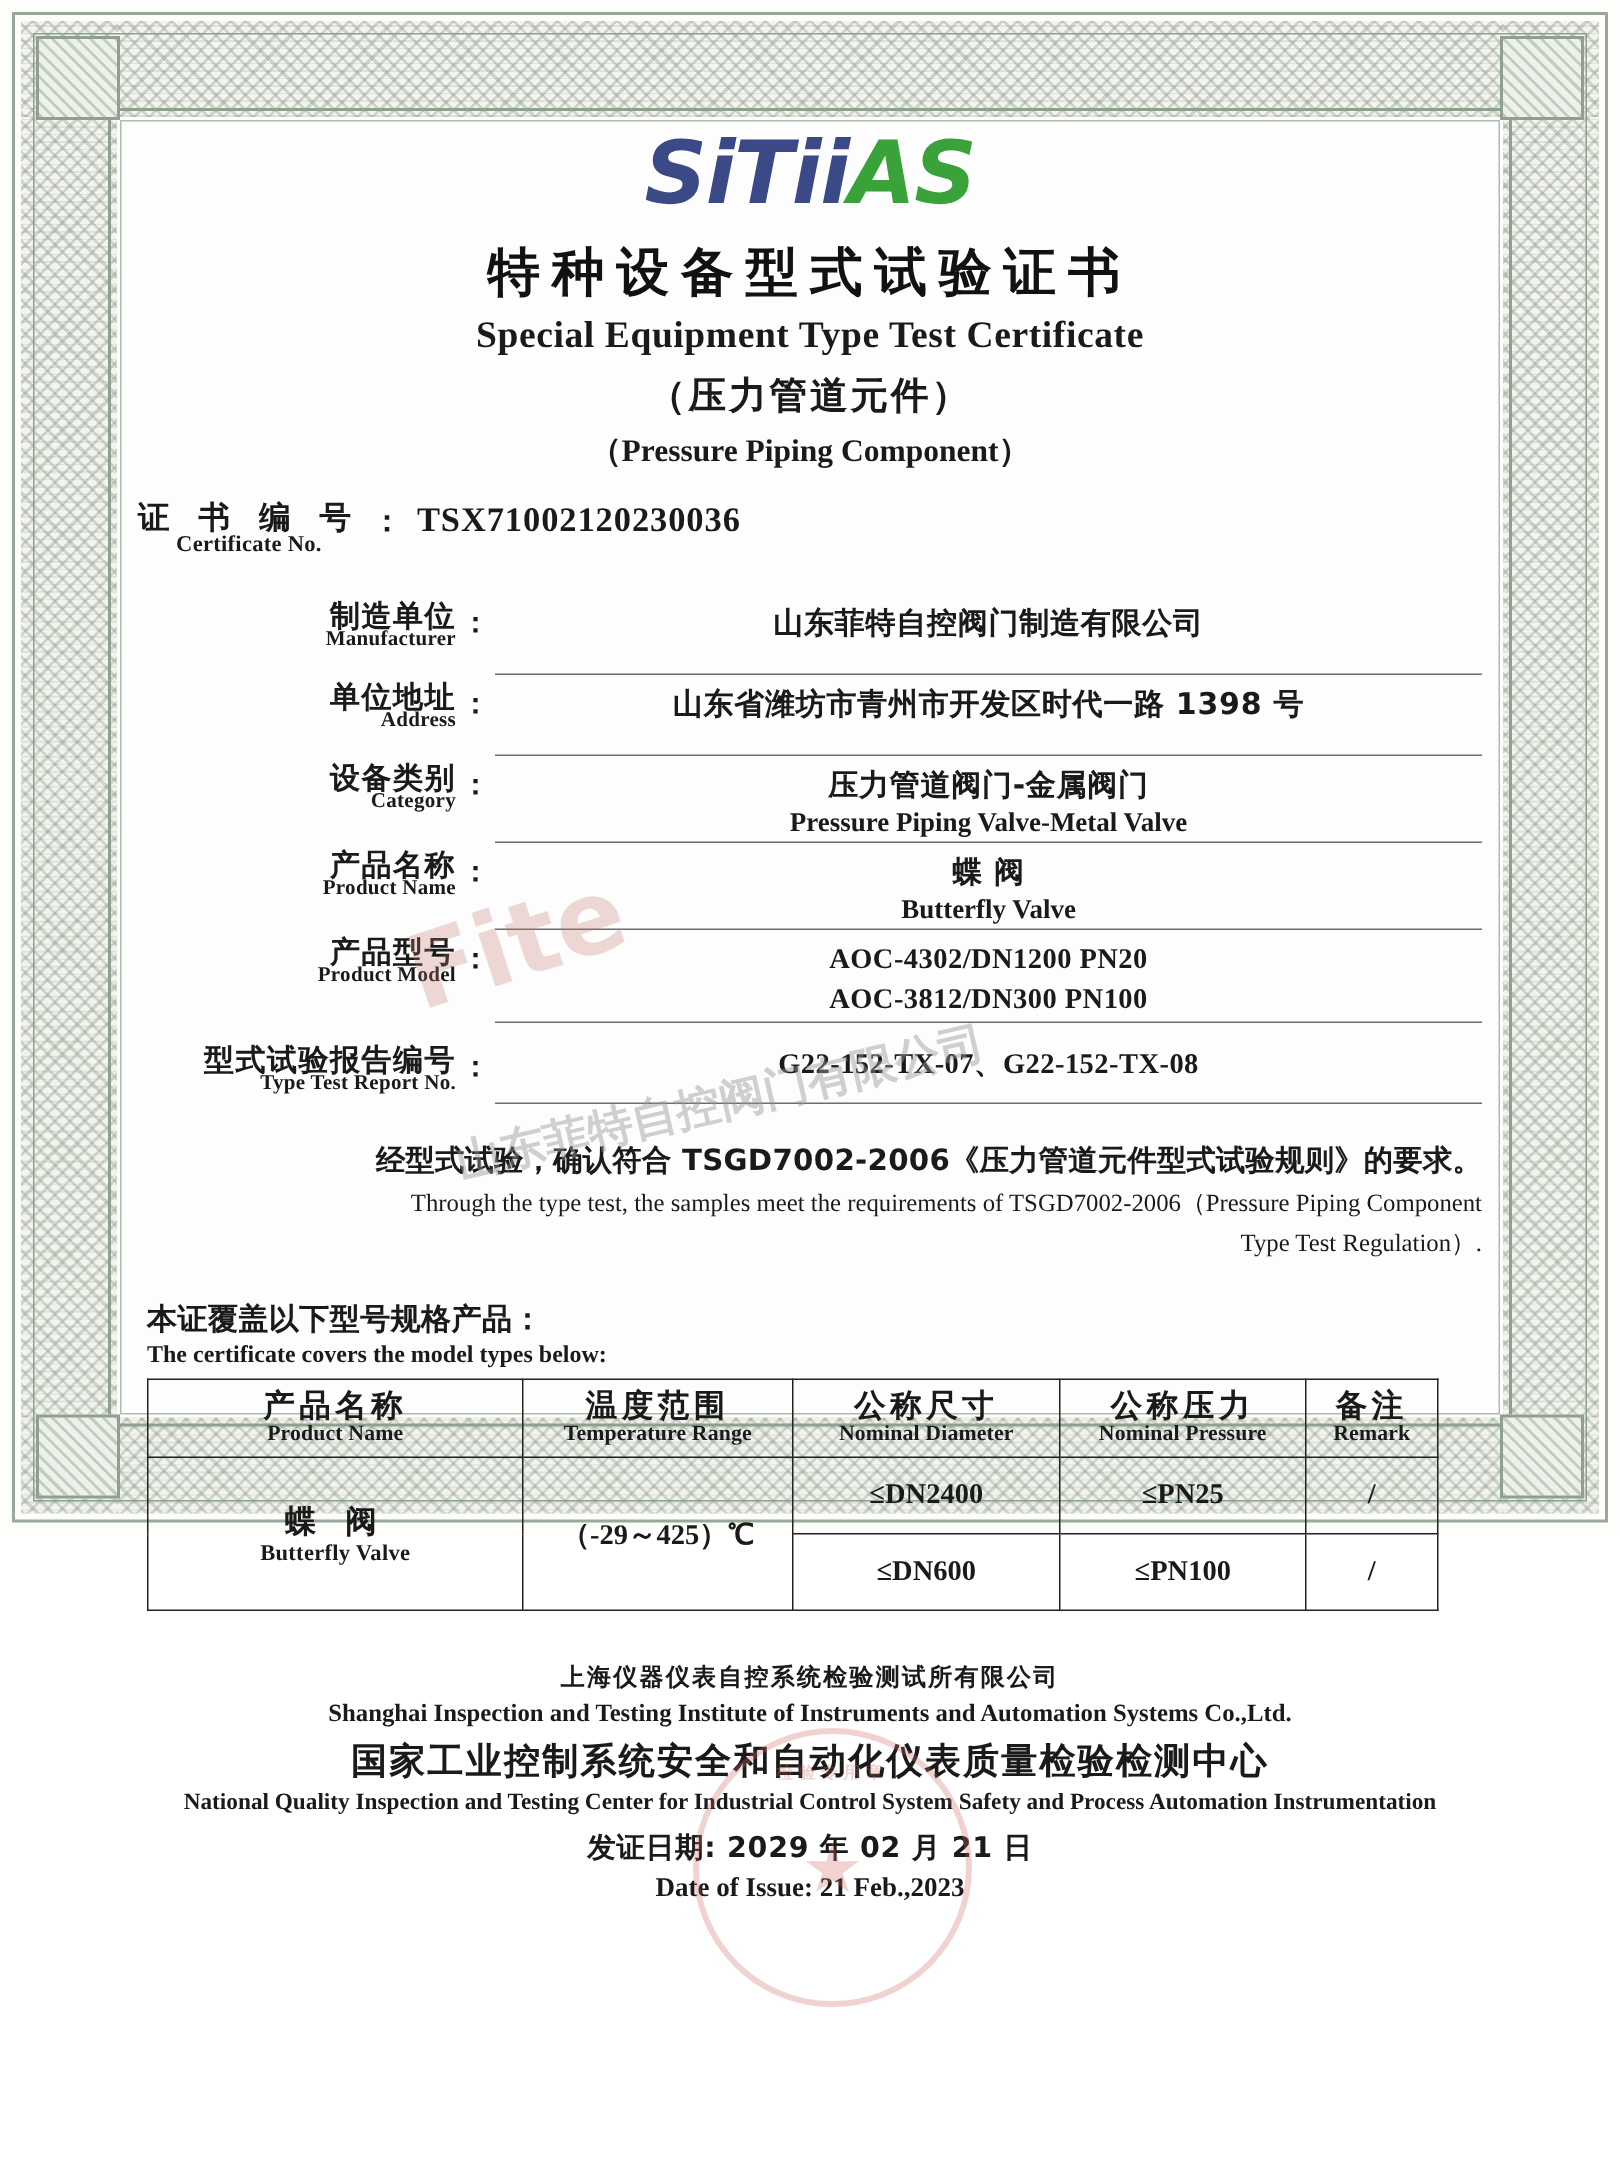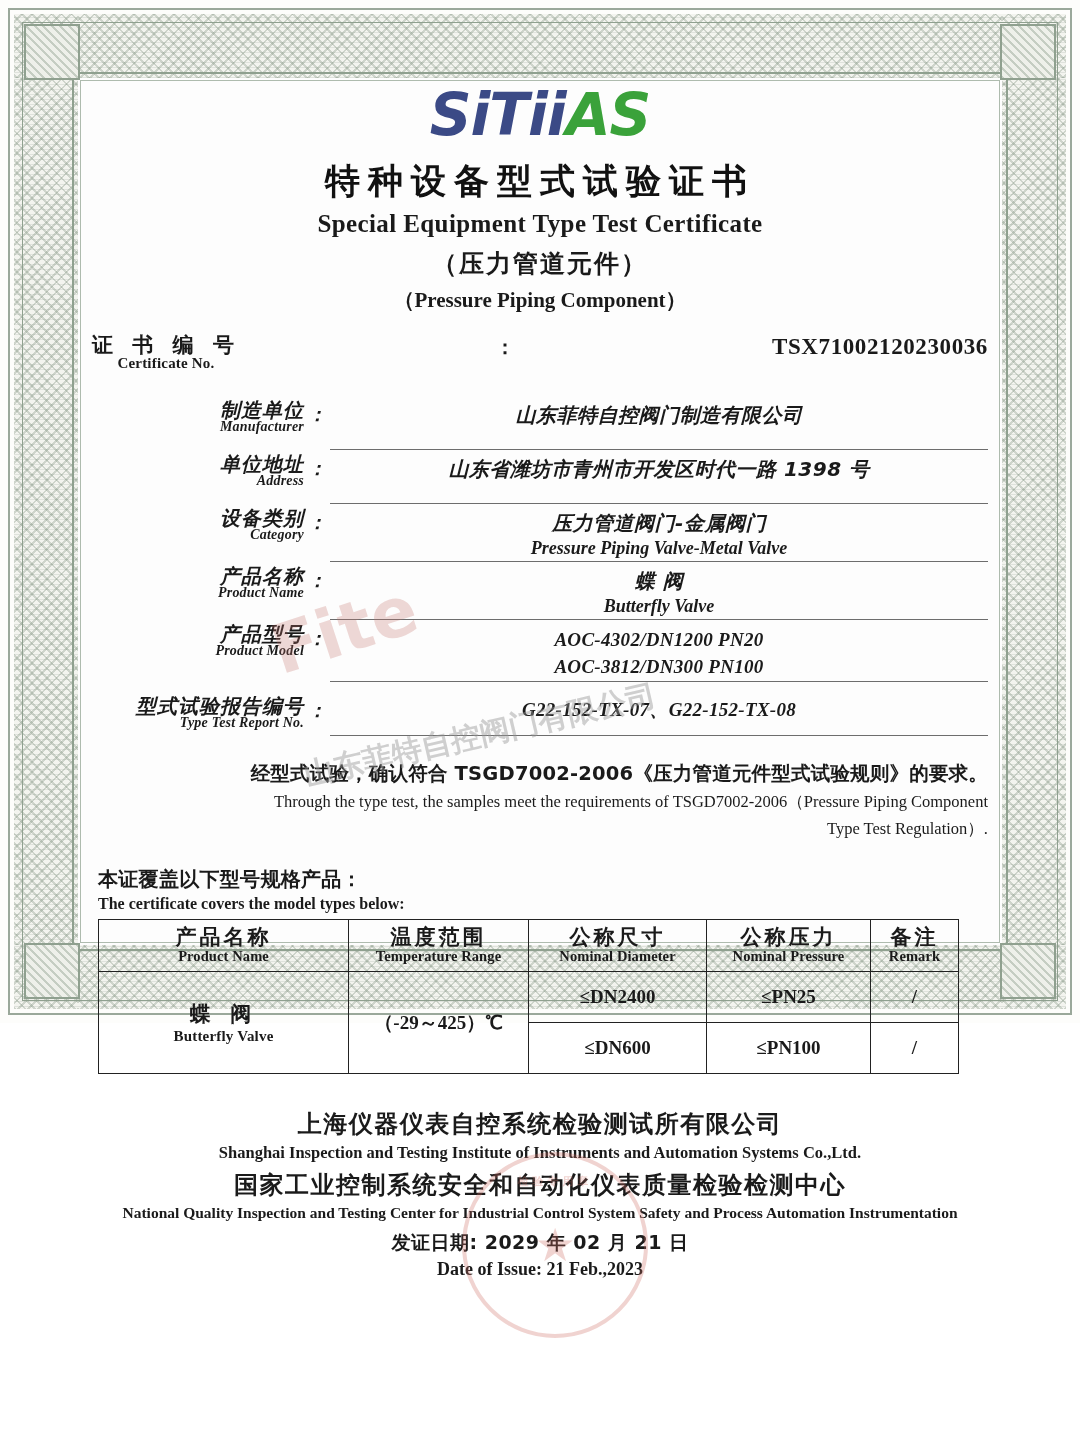--- a/index.html
+++ b/index.html
@@ -134,21 +134,21 @@
   .subtitle-en {
     text-align: center;
     font-size: 21px;
     font-weight: 700;
     margin-top: 6px;
   }
 
   
   .certno-row {
     display: flex;
-    justify-content: space-between;
+    justify-content: flex-start;
     align-items: flex-start;
     margin-top: 18px;
   }
   .certno-label {
     text-align: center;
     line-height: 1.05;
     padding-top: 2px;
   }
   .certno-label .cn {
     font-family: "DejaVu Sans", sans-serif;
@@ -171,21 +171,20 @@
   .certno-value {
     font-size: 23px;
     font-weight: 700;
     letter-spacing: 0.6px;
     padding-top: 2px;
   }
 
   
   .fields {
     margin-top: 26px;
-    font-style: italic;
   }
   .frow {
     display: flex;
     align-items: flex-start;
     margin-bottom: 2px;
   }
   .flabel {
     width: 212px;
     text-align: right;
     line-height: 1.03;
@@ -330,21 +329,21 @@
   }
 
   
   .footer {
     margin-top: 34px;
     text-align: center;
   }
   .footer .f-cn1 {
     font-family: Liberation Serif, serif;
     font-weight: 700;
-    font-size: 24px;
+    font-size: 16px;
     letter-spacing: 1.5px;
   }
   .footer .f-en1 {
     font-size: 16.5px;
     font-weight: 700;
     margin-top: 3px;
   }
   .footer .f-cn2 {
     font-family: "DejaVu Sans", sans-serif;
     font-weight: 700;

